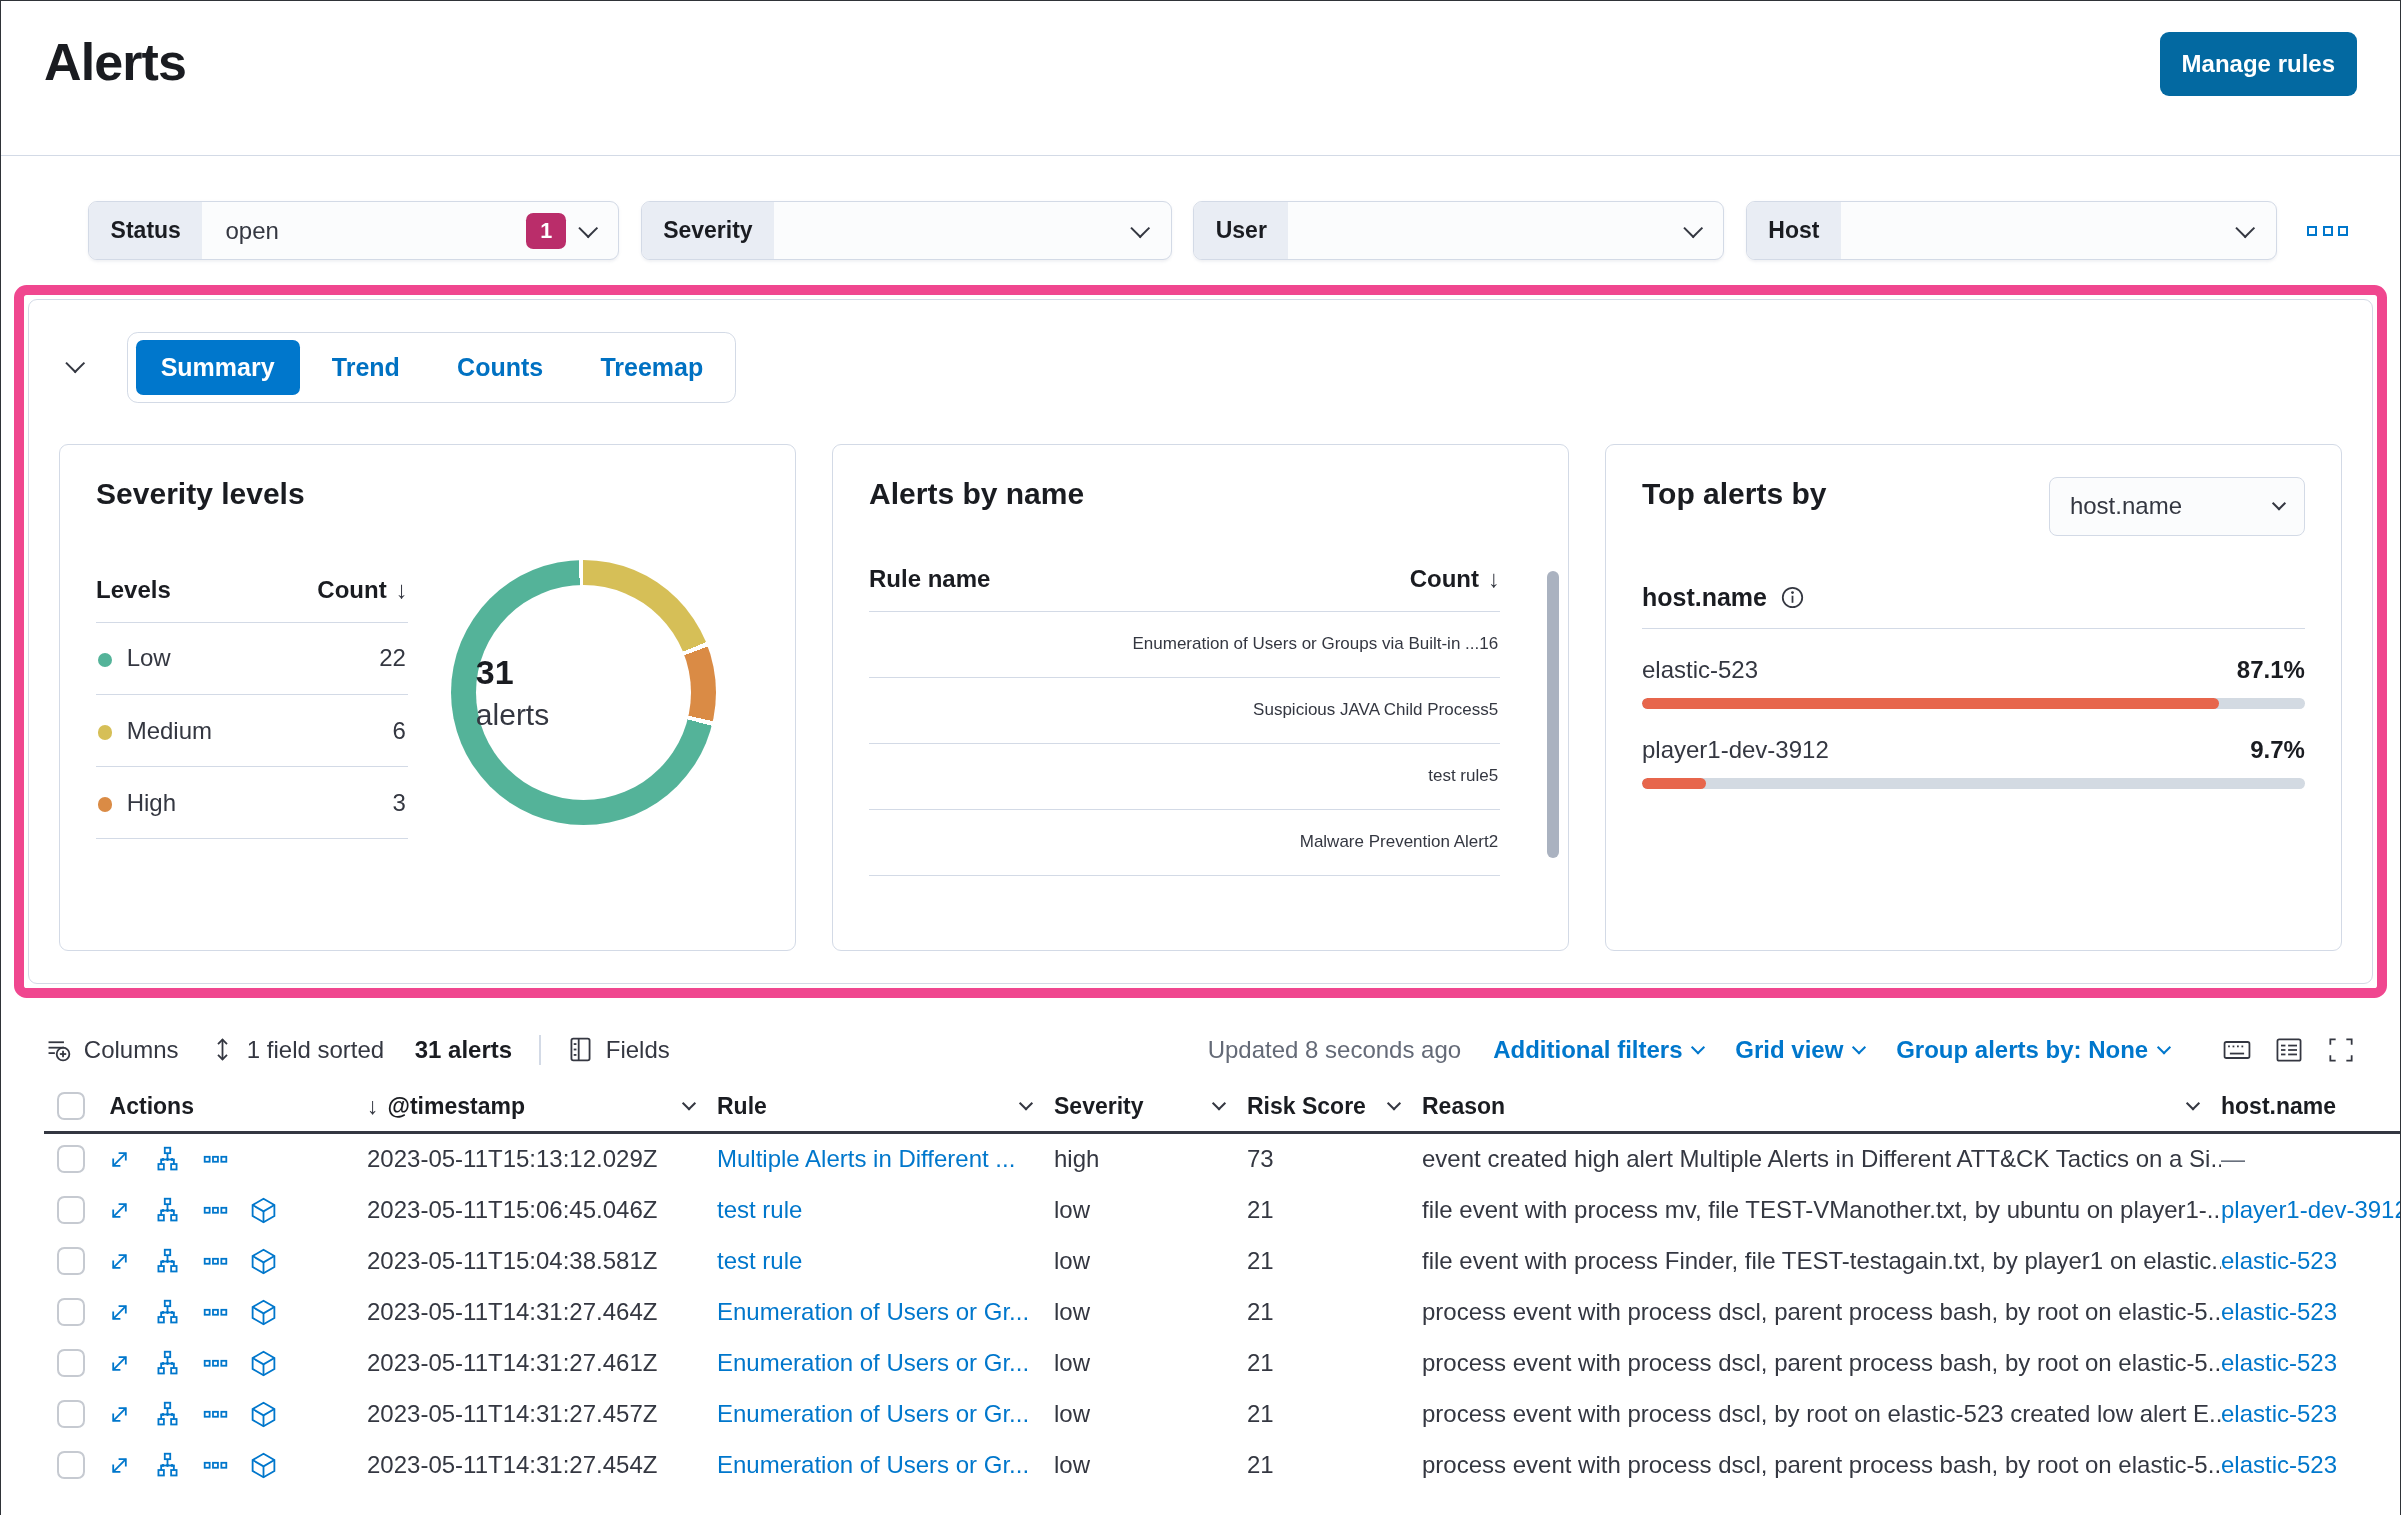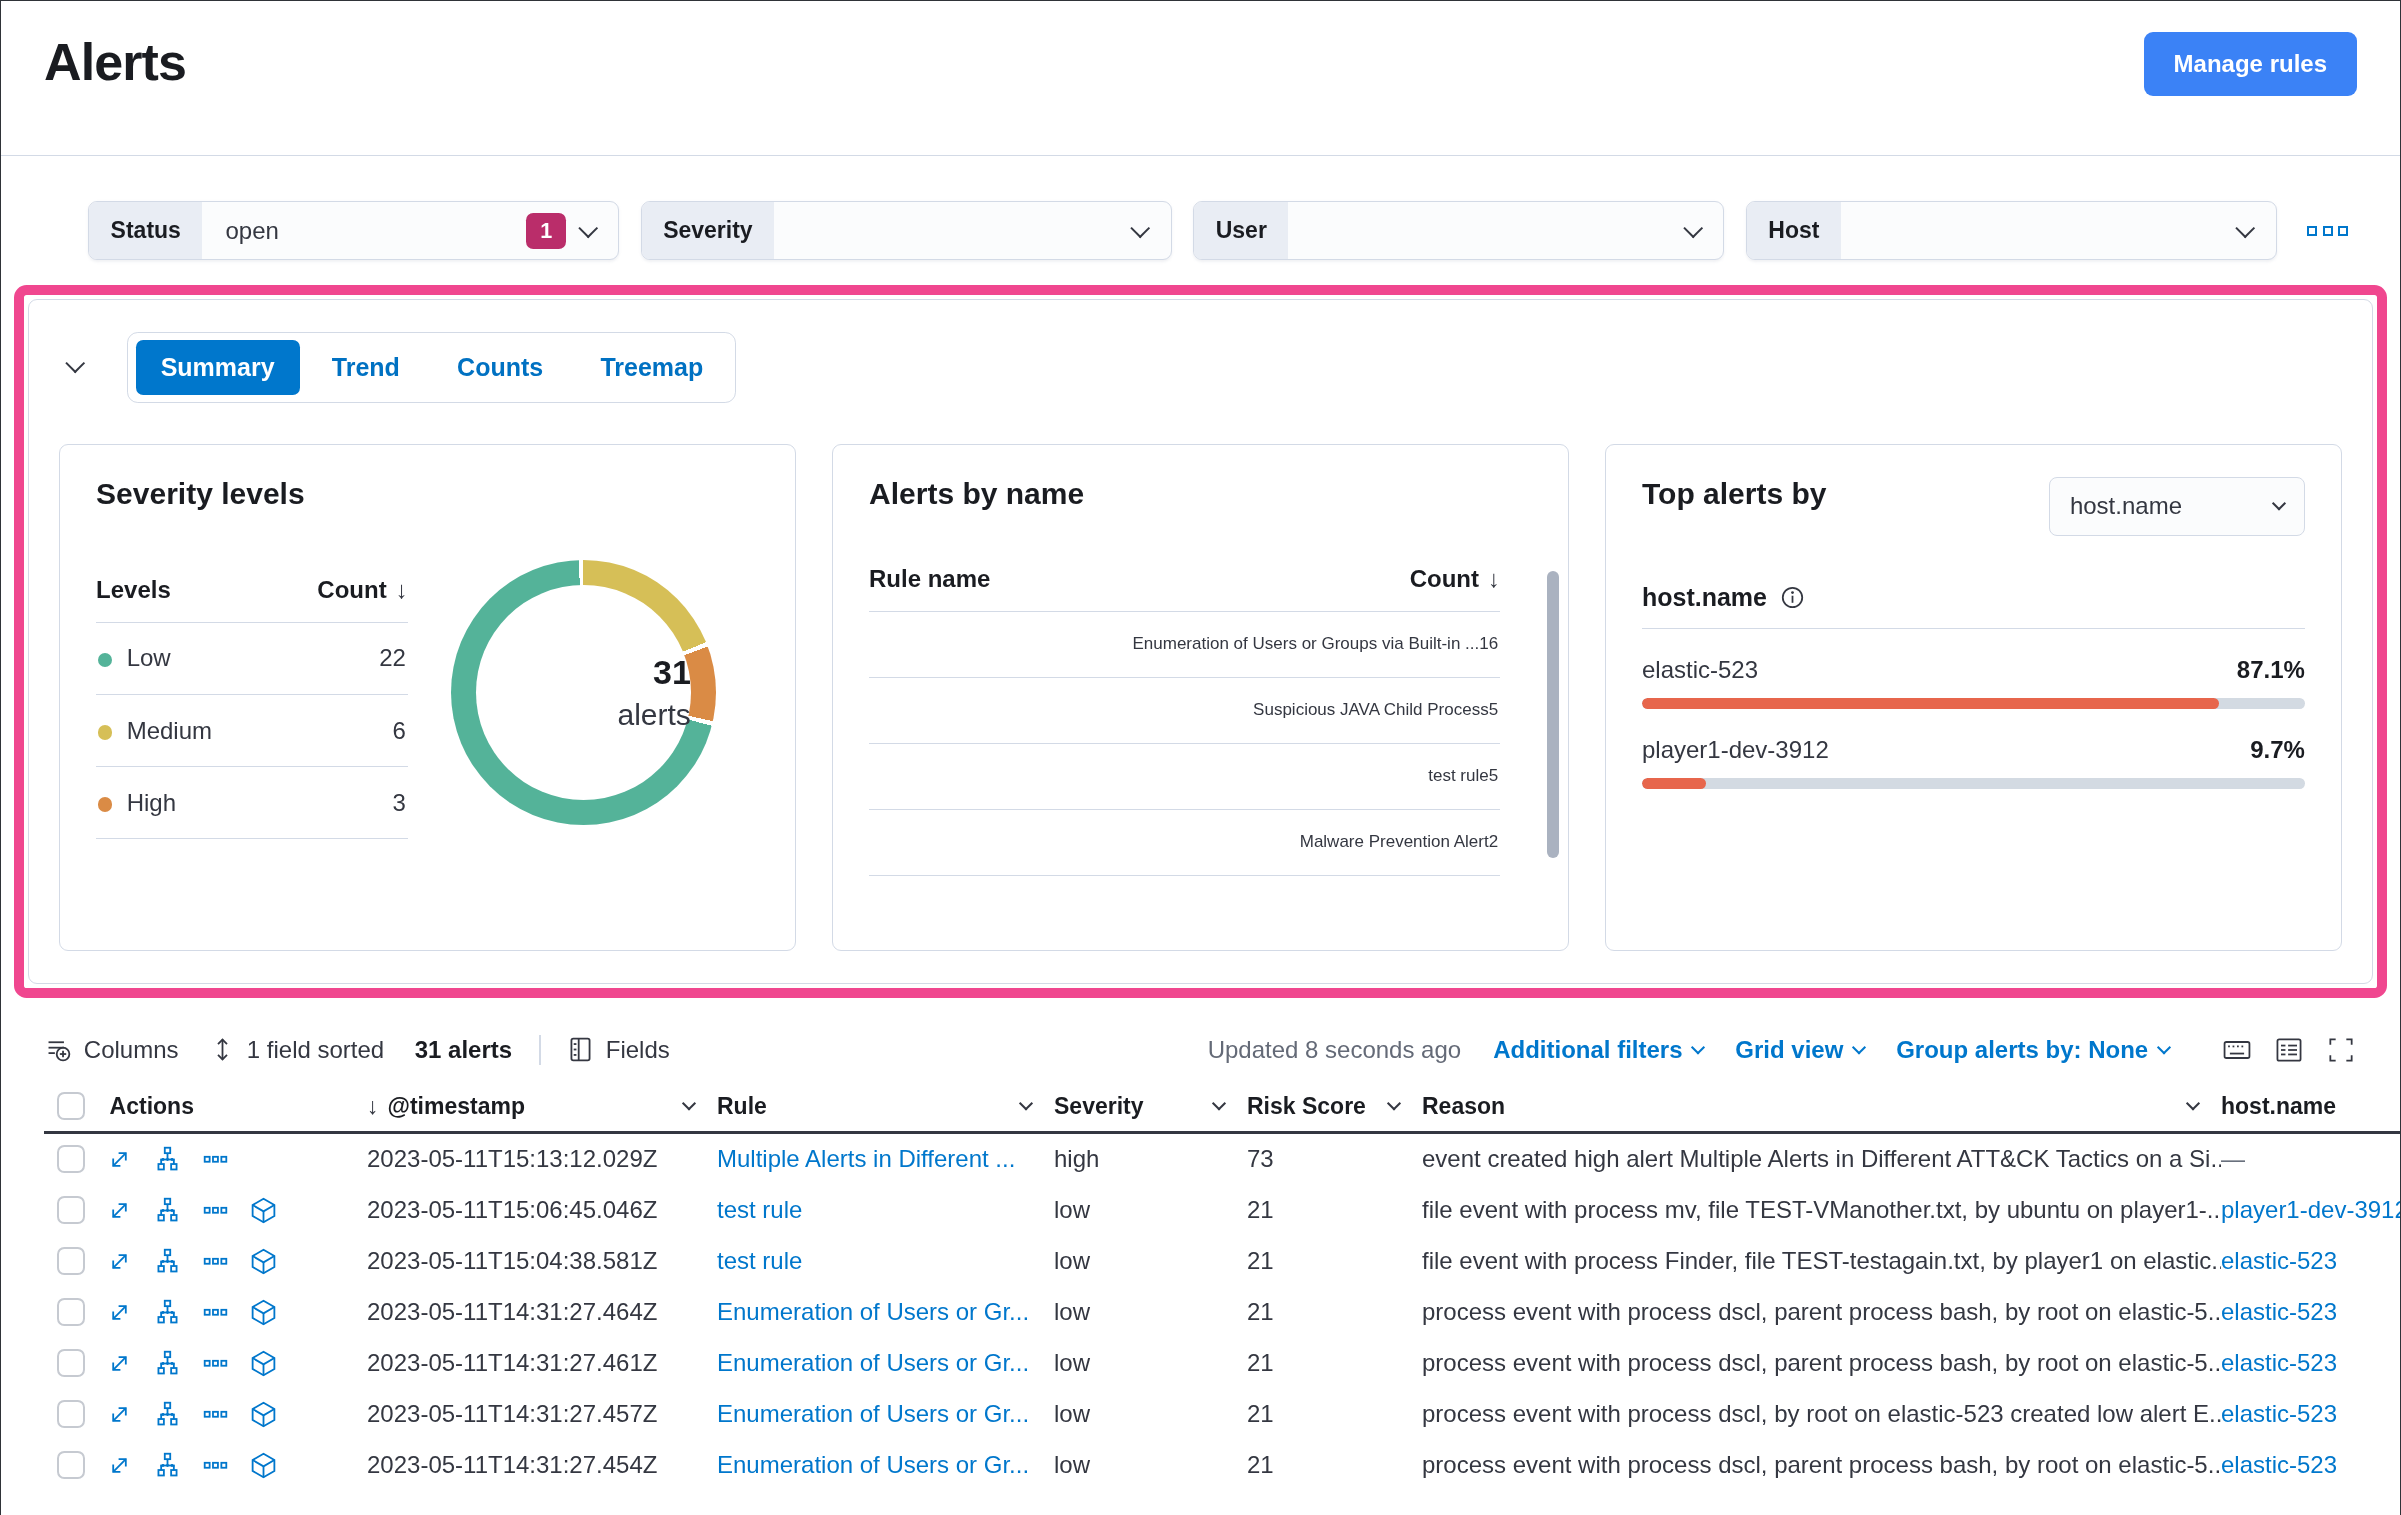--- a/index.html
+++ b/index.html
@@ -3,22 +3,22 @@
 <meta charset="utf-8">
 <style>
   * { margin:0; padding:0; box-sizing:border-box; }
   body { font-family:"Liberation Sans","DejaVu Sans",sans-serif; background:#fff; color:#343741; }
   .app { position:relative; width:2401px; height:1516px; background:#fff; overflow:hidden;
          border:1.8px solid #2f3338; }
 
   
   .page-header { display:flex; justify-content:space-between; align-items:flex-start; padding:30.5px 43px 0 43px; }
   .page-title { font-size:52px; font-weight:800; color:#1a1c21; letter-spacing:-0.9px; }
-  .btn-primary { background:#3b82f6; color:#fff; font-size:24px; font-weight:700; border:none;
-                 border-radius:9px; padding:18px 30px; cursor:pointer; }
+  .btn-primary { background:#0369a1; color:#fff; font-size:24px; font-weight:700; border:none;
+                 border-radius:9px; padding:18px 22px; cursor:pointer; }
   .header-divider { height:1.8px; background:#d3dae6; margin:59px 0 0 0; }
 
   
   .filter-bar { display:flex; align-items:center; gap:21.6px; margin:45px 43px 0 43px;padding-left:44px; }
   .filter-pill { flex:1; display:flex; align-items:center; height:59px; background:#fbfcfd;
                  border:1.8px solid #d3dae6; border-radius:9px; overflow:hidden;
                  box-shadow:0 1.8px 2.7px rgba(152,162,179,.15); }
   .filter-label { background:#e9edf4; align-self:stretch; display:flex; align-items:center;
                   padding:0 21.6px; font-size:23px; font-weight:700; color:#1a1c21; }
   .filter-value { font-size:24px; color:#343741; padding-left:23px; flex:1; }
@@ -51,21 +51,21 @@
   .sev-content { display:flex; align-items:flex-start; margin-top:65px; }
   .sev-table { width:47%; }
   .sev-head, .sev-row { display:flex; justify-content:space-between; align-items:center; }
   .sev-head { font-size:24px; font-weight:700; color:#1a1c21; padding-bottom:18px; border-bottom:1.8px solid #d3dae6; }
   .sev-row { font-size:24px; padding:21.6px 1.8px; border-bottom:1.8px solid #d3dae6; }
   .dot { width:14.4px; height:14.4px; border-radius:50%; display:inline-block; margin-right:14.4px; vertical-align:-0.9px; }
   .sort-arrow { font-weight:400; margin-left:9px; color:#343741; }
   .donut-wrap { flex:1; display:flex; justify-content:center; }
   .donut { width:265px; height:265px; border-radius:50%; position:relative; margin-top:-16px; }
   .donut-hole { position:absolute; inset:25px; background:#fff; border-radius:50%;
-                display:flex; flex-direction:column; align-items:flex-end; justify-content:center; }
+                display:flex; flex-direction:column; align-items:flex-start; justify-content:center; }
   .donut-num { font-size:34px; font-weight:700; color:#1a1c21; }
   .donut-sub { font-size:30px; color:#343741; margin-top:5.4px; }
 
   
   .abn-table { margin-top:54px; padding-right:32px; }
   .abn-head { display:flex; justify-content:space-between; font-size:24px; font-weight:700; color:#1a1c21;
               padding-bottom:18px; border-bottom:1.8px solid #d3dae6; }
   .abn-row { display:flex; justify-content:flex-end; font-size:17px; padding:22.5px 1.8px;
              border-bottom:1.8px solid #d3dae6; }
   .v-scrollbar { position:absolute; right:9px; top:126px; width:11.7px; height:287px; background:#aab2c0; border-radius:6.3px; }

